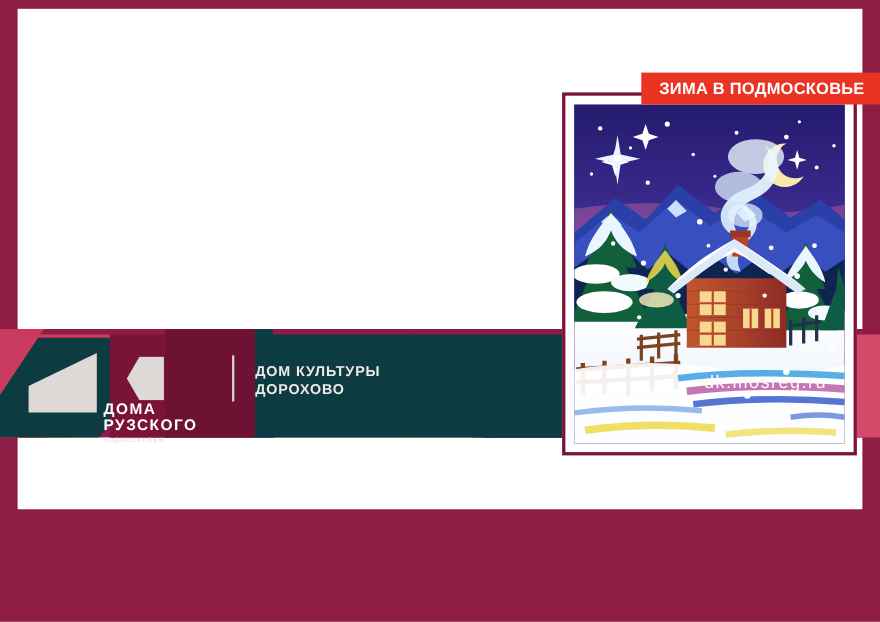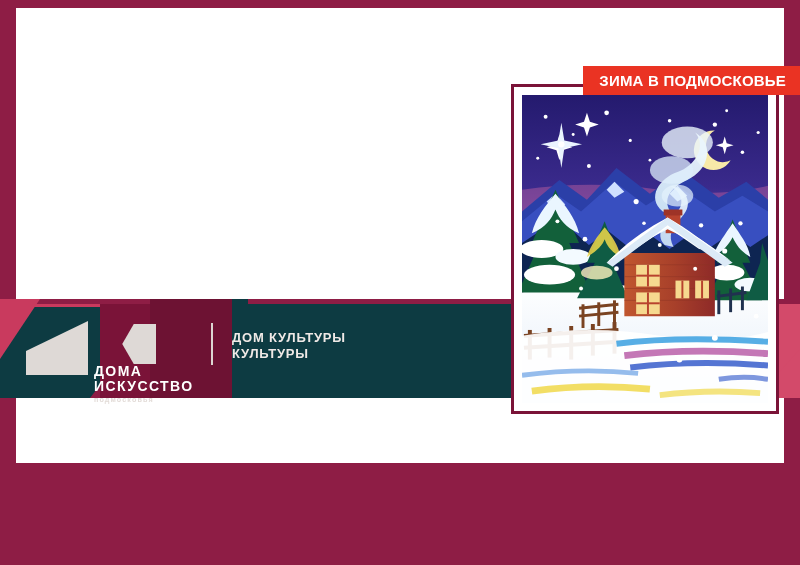--- a/index.html
+++ b/index.html
@@ -194,21 +194,21 @@
   }
   .dk-mark {
     width: 34px; height: 40px;
     background: #ded9d6;
     clip-path: polygon(0% 50%, 34% 0%, 100% 0%, 100% 100%, 34% 100%);
     margin-right: 9px;
   }
   .dk-words { line-height: 1.08; }
   .dk-l1 { color:#ffffff; font-size: 14px; font-weight: bold; letter-spacing: 1.4px; }
   .dk-l2 { color:#ffffff; font-size: 14px; font-weight: bold; letter-spacing: 1.4px; }
-  .dk-l3 { color:#e3dcd8; font-size: 7.2px; font-weight: bold; letter-spacing: 1.1px; margin-top:2px; }
+  .dk-l3 { color:#e3dcd8; font-size: 7.2px; font-weight: normal; letter-spacing: 1.1px; margin-top:2px; }
   .logo-div {
     position: absolute;
     left: 211px; top: 24px;
     width: 1.5px; height: 42px;
     background: #dcd6d2;
   }
   .venue2 {
     position: absolute;
     left: 232px; top: 31px;
     line-height: 1.25;
@@ -502,24 +502,25 @@
       <polygon points="232,0 248,0 248,99 232,99" fill="#0d3b42"></polygon>
       <polygon points="0,0 40,0 0,60" fill="#c93a5e"></polygon>
     </svg>
   </div>
 
   <div class="band-logos">
     <div class="dk-logo">
       <div class="dk-mark"></div>
       <div class="dk-words">
         <div class="dk-l1">ДОМА</div>
-        <div class="dk-l2">ИСКУССТВО</div>
+        <div class="dk-l2">РУЗСКОГО</div>
         <div class="dk-l3">подмосковья</div>
       </div>
     </div>
     <div class="logo-div"></div>
     <div class="venue2">
       <div>ДОМ КУЛЬТУРЫ</div>
-      <div>КУЛЬТУРЫ</div>
+      <div>ДОРОХОВО</div>
     </div>
+    <div class="site">dk.mosreg.ru</div>
   </div>
 
 </div>
 
 </body></html>

